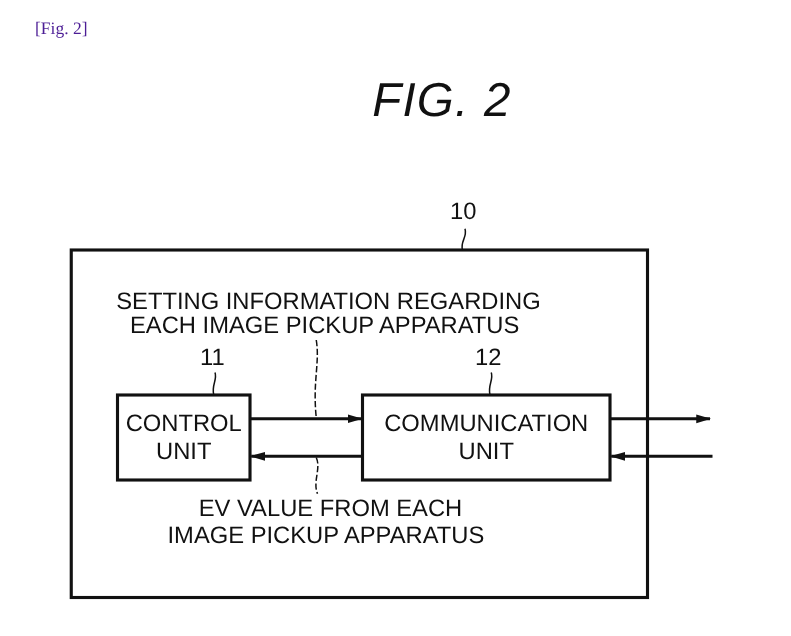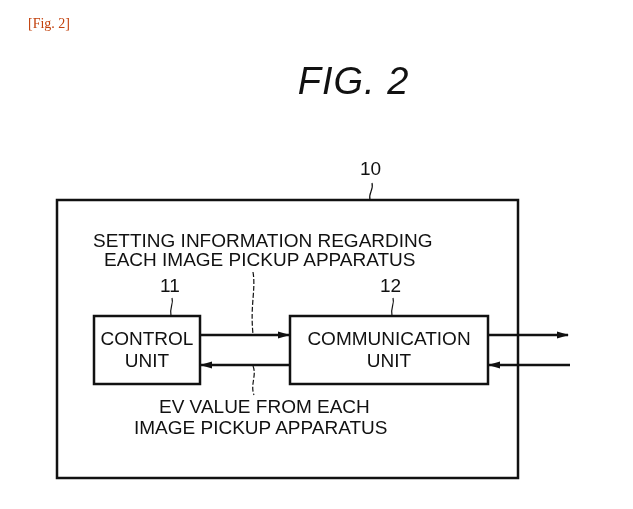--- a/index.html
+++ b/index.html
@@ -1,19 +1,19 @@
 <!DOCTYPE html>
 <html><head>
 <meta charset="utf-8">
 <style>
   html, body { margin: 0; padding: 0; background: #ffffff; }
   body { width: 633px; height: 509px; position: relative; overflow: hidden; }
   .figref {
     position: absolute; left: 28px; top: 16px;
-    font-family: "Liberation Serif", serif; font-size: 14px; color: #c2410c;
+    font-family: "Liberation Serif", serif; font-size: 14px; color: #4c1d95;
   }
   .figtitle {
     position: absolute; left: 1px; width: 633px; top: 60px; text-align: center;
     font-family: "Liberation Sans", sans-serif; font-style: italic;
     font-size: 38px; color: #111; letter-spacing: 1px;
     padding-left: 0px;
     margin-left: 36px;
   }
   svg { position: absolute; left: 0; top: 0; }
   .lbl {

